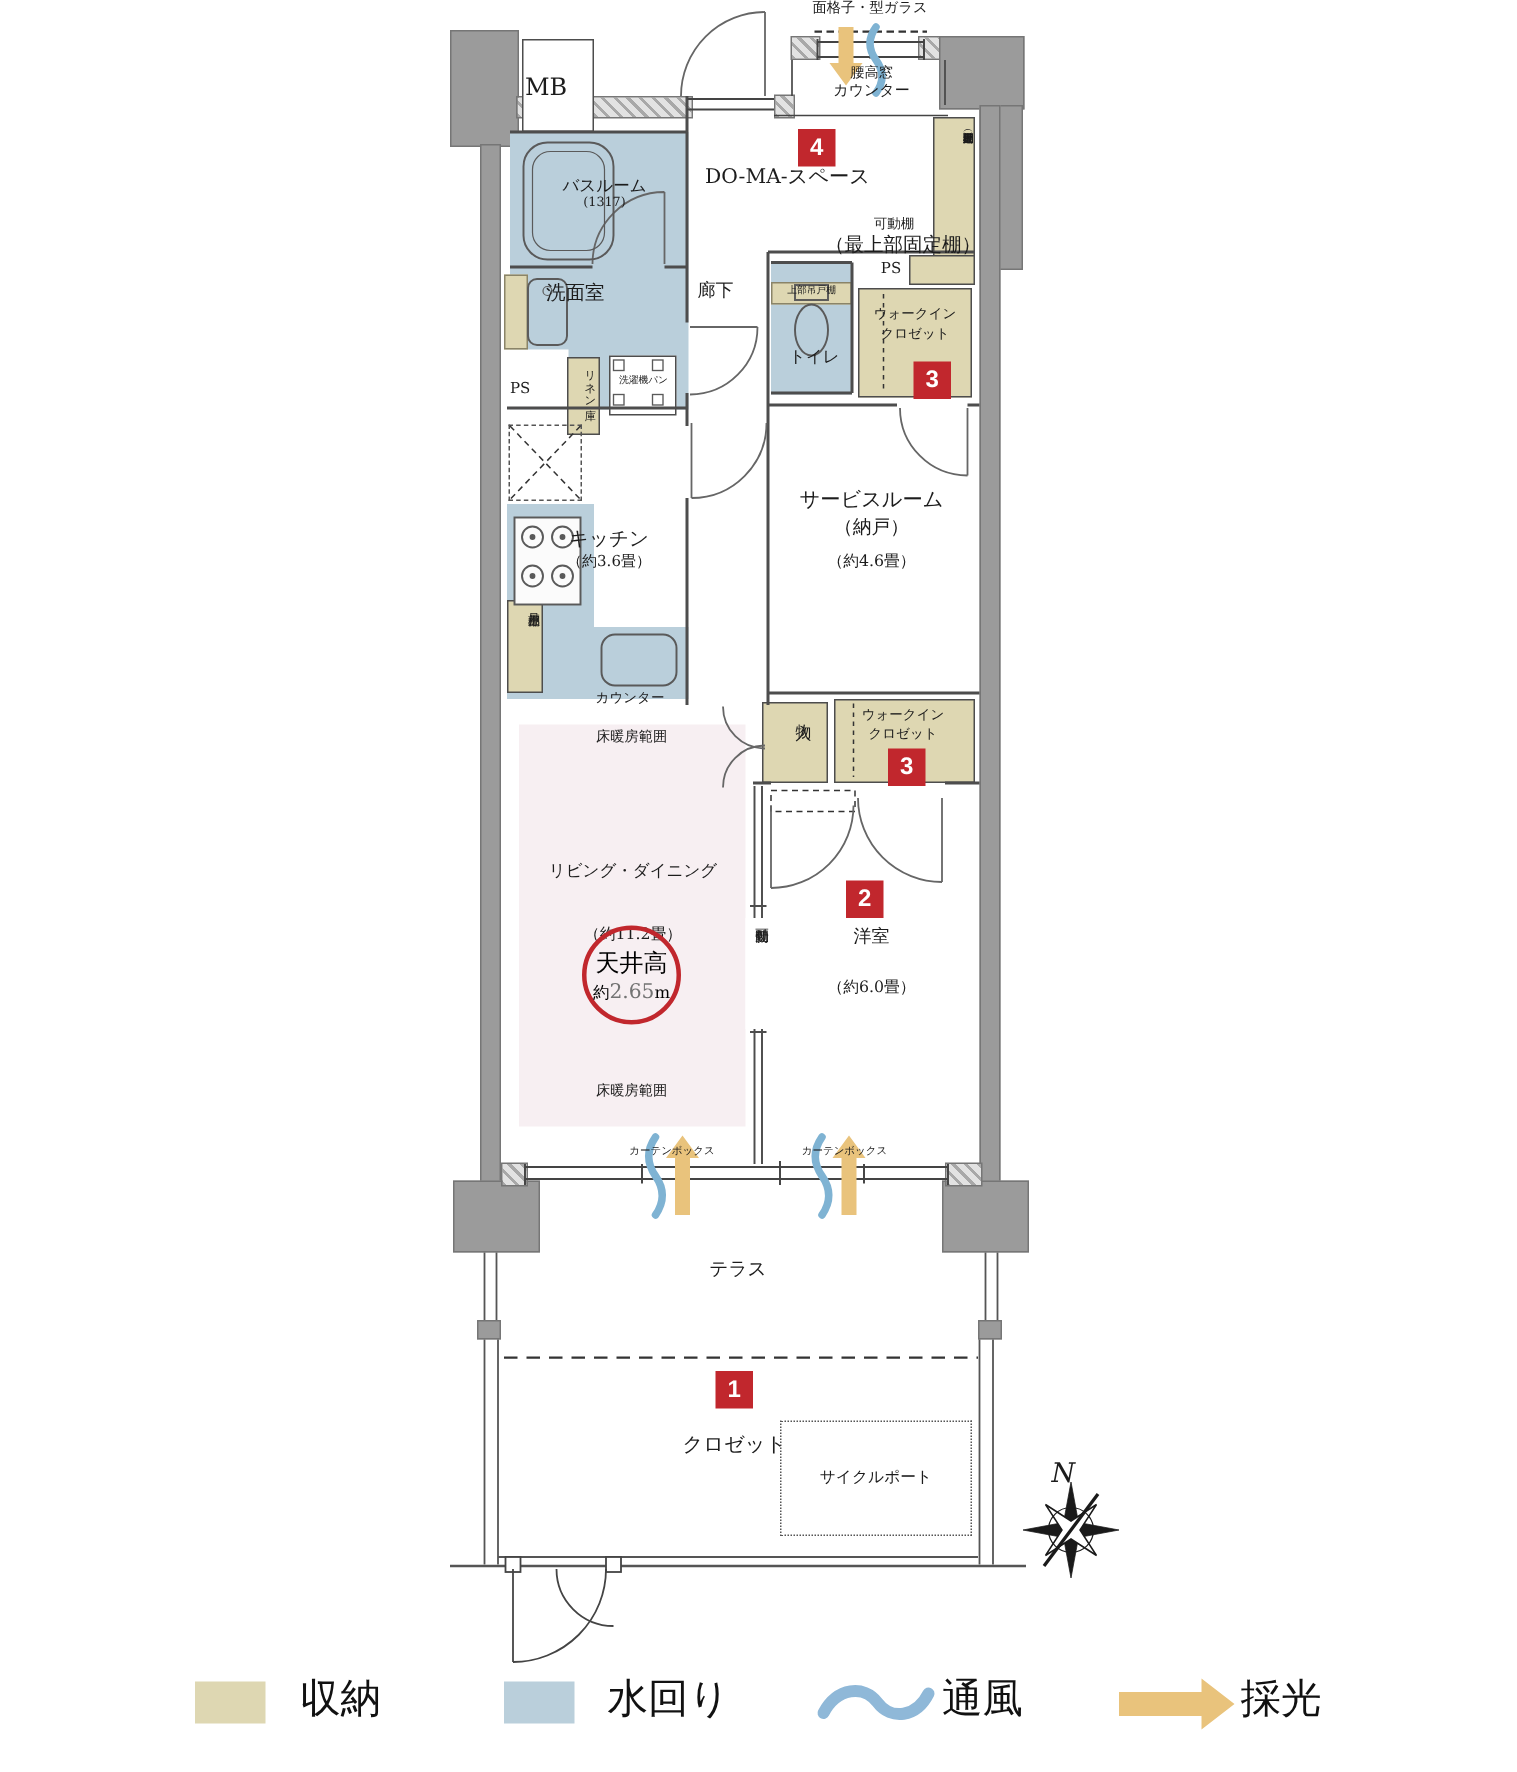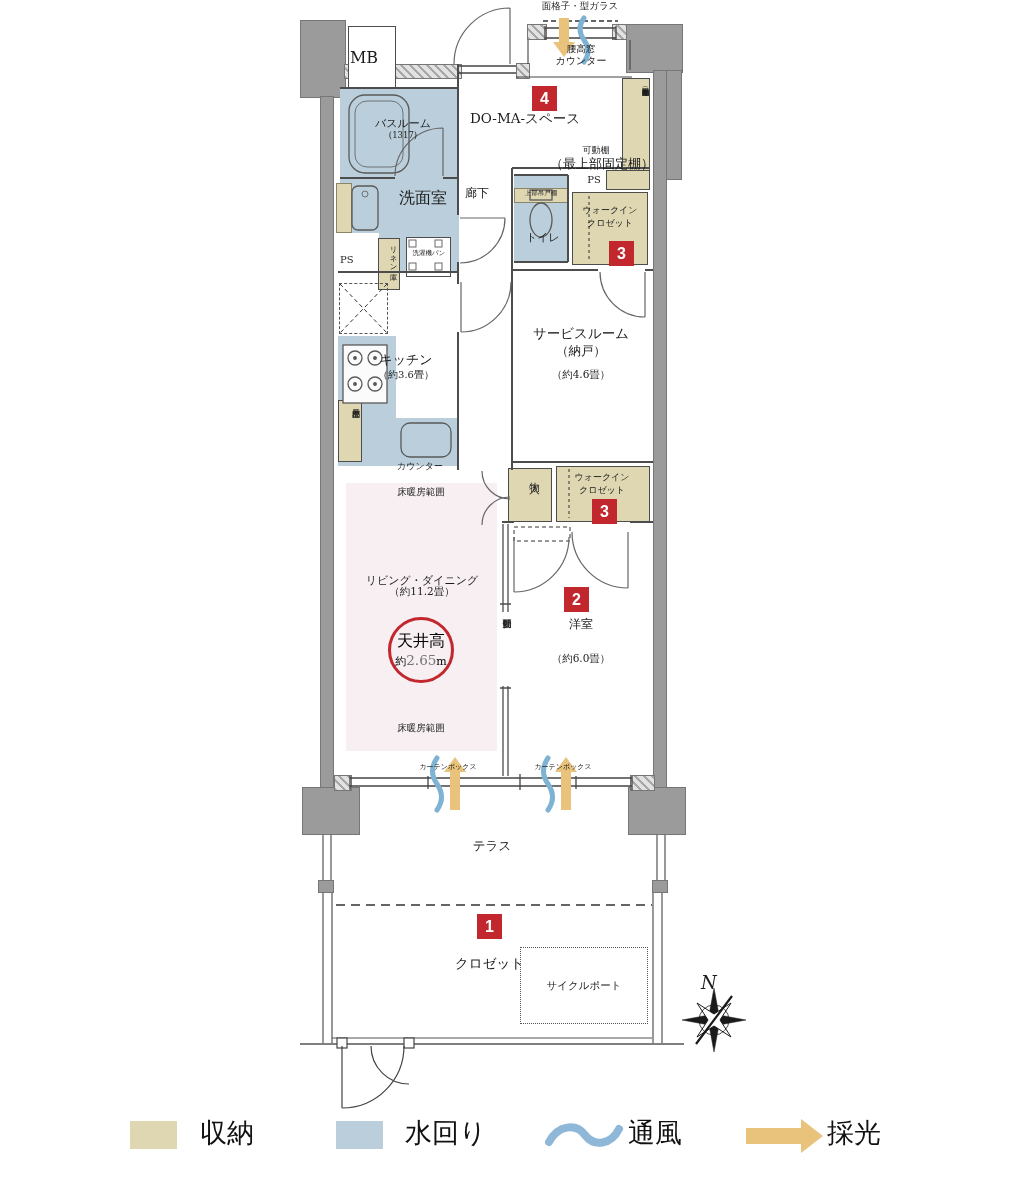--- a/index.html
+++ b/index.html
@@ -176,42 +176,42 @@
   <div class="lbl c" style="left:538px;top:0px;width:84px;font-size:9.5px;white-space:normal">面格子・型ガラス</div>
   <div class="lbl c" style="left:548px;top:43px;width:66px;font-size:9.5px">腰高窓</div>
   <div class="lbl c" style="left:548px;top:55px;width:66px;font-size:10px">カウンター</div>
   <div class="lbl c" style="left:450px;top:110px;width:150px;font-size:13.5px">DO-MA-スペース</div>
   <div class="lbl v" style="left:625px;top:83px;width:24px;height:86px;font-size:7px;letter-spacing:0">可動棚（最上部固定棚）</div>
   <div class="lbl c" style="left:558px;top:145px;width:76px;font-size:9px">可動棚</div>
   <div class="lbl c" style="left:550px;top:156px;width:92px;font-size:13px">（最上部固定棚）</div>
   <div class="lbl c" style="left:580px;top:174px;width:28px;font-size:10px">PS</div>
   <div class="lbl c" style="left:370px;top:117px;width:66px;font-size:11px">バスルーム</div>
   <div class="lbl c" style="left:374px;top:130px;width:58px;font-size:8.5px">(1317)</div>
-  <div class="lbl" style="left:399px;top:188px;font-size:16px">洗面室</div>
+  <div class="lbl" style="left:364px;top:188px;font-size:13px">洗面室</div>
   <div class="lbl" style="left:465px;top:186px;font-size:12px">廊下</div>
   <div class="lbl c" style="left:516px;top:190px;width:50px;font-size:6.5px">上部吊戸棚</div>
   <div class="lbl c" style="left:526px;top:231px;width:32px;font-size:11px">トイレ</div>
   <div class="lbl c" style="left:574px;top:205px;width:72px;font-size:9px">ウォークイン</div>
   <div class="lbl c" style="left:574px;top:218px;width:72px;font-size:9px">クロゼット</div>
   <div class="lbl v" style="left:381px;top:241px;width:17px;height:48px;font-size:7.5px;letter-spacing:0">リネン庫</div>
   <div class="lbl c" style="left:407px;top:250px;width:44px;font-size:6.5px">洗濯機パン</div>
   <div class="lbl" style="left:340px;top:254px;font-size:10px">PS</div>
   <div class="lbl c" style="left:366px;top:352px;width:80px;font-size:13px">キッチン</div>
   <div class="lbl c" style="left:366px;top:369px;width:80px;font-size:10px">（約3.6畳）</div>
   <div class="lbl v" style="left:341px;top:403px;width:19px;height:58px;font-size:8px;letter-spacing:0">上部吊戸棚</div>
   <div class="lbl c" style="left:392px;top:461px;width:56px;font-size:9px">カウンター</div>
   <div class="lbl c" style="left:512px;top:325px;width:138px;font-size:13.5px">サービスルーム</div>
   <div class="lbl c" style="left:512px;top:343px;width:138px;font-size:12.5px">（納戸）</div>
   <div class="lbl c" style="left:512px;top:368px;width:138px;font-size:10.5px">（約4.6畳）</div>
   <div class="lbl v" style="left:519px;top:474px;width:22px;height:44px;font-size:10.5px">物入</div>
   <div class="lbl c" style="left:556px;top:472px;width:92px;font-size:9px">ウォークイン</div>
   <div class="lbl c" style="left:556px;top:485px;width:92px;font-size:9px">クロゼット</div>
   <div class="lbl c" style="left:376px;top:486px;width:90px;font-size:9.5px">床暖房範囲</div>
   <div class="lbl c" style="left:346px;top:574px;width:152px;font-size:11px">リビング・ダイニング</div>
-  <div class="lbl c" style="left:346px;top:585px;width:152px;font-size:10.5px">（約11.2畳）</div>
+  <div class="lbl c" style="left:346px;top:617px;width:152px;font-size:10.5px">（約11.2畳）</div>
   <div class="circle">
     <div style="font-size:16px">天井高</div>
     <div style="font-size:11px"><span>約</span><span style="color:#737373;font-size:13.5px">2.65</span><span>m</span></div>
   </div>
   <div class="lbl c" style="left:376px;top:722px;width:90px;font-size:9.5px">床暖房範囲</div>
   <div class="lbl v" style="left:497px;top:612px;width:15px;height:74px;font-size:9px;letter-spacing:0;background:#fff">可動間仕切</div>
   <div class="lbl c" style="left:545px;top:617px;width:72px;font-size:12px">洋室</div>
   <div class="lbl c" style="left:541px;top:652px;width:80px;font-size:10.5px">（約6.0畳）</div>
   <div class="lbl c" style="left:415px;top:763px;width:66px;font-size:7px">カーテンボックス</div>
   <div class="lbl c" style="left:530px;top:763px;width:66px;font-size:7px">カーテンボックス</div>

